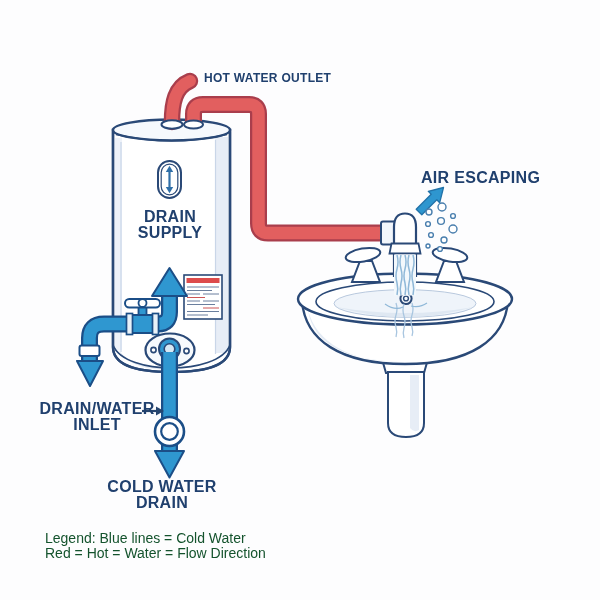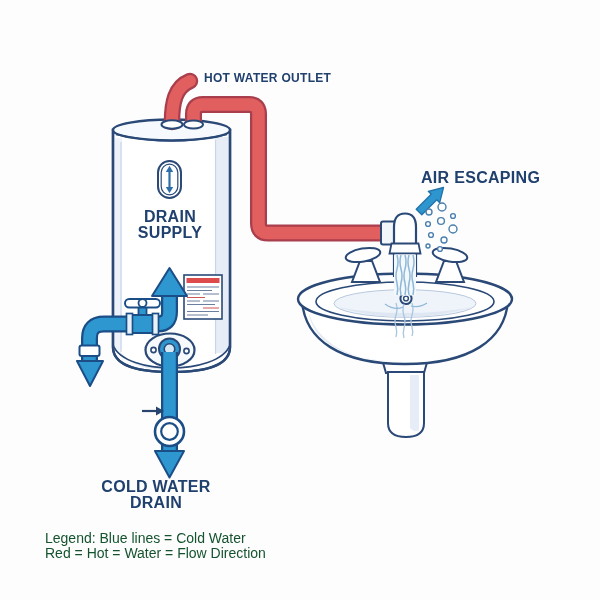--- a/index.html
+++ b/index.html
@@ -6,21 +6,21 @@
   #canvas{position:relative;width:600px;height:600px;background:#fdfdfe;overflow:hidden;
           font-family:"Liberation Sans","DejaVu Sans",sans-serif;}
   #art{position:absolute;left:0;top:0;}
   .lbl{position:absolute;font-weight:bold;color:#20406e;font-size:16px;line-height:15.5px;
        letter-spacing:.3px;white-space:nowrap;}
   .lbl.center{transform:translateX(-50%);text-align:center;}
   #lbl-hot{left:196px;top:71px;font-size:12px;margin-left:8px;}
   #lbl-heater{left:170px;top:209px;}
   #lbl-air{left:421px;top:170px;}
   #lbl-drain{left:97px;top:401px;}
-  #lbl-cold{left:156px;top:479px;}
+  #lbl-cold{left:162px;top:479px;}
   #legend{position:absolute;left:45px;top:531px;color:#14532d;font-size:14px;line-height:15px;
           font-weight:400;white-space:nowrap;}
 </style>
 </head>
 <body>
 
 <div id="canvas">
 
 <svg id="art" width="600" height="600" viewBox="0 0 600 600">
 
@@ -183,20 +183,24 @@
 
 <div class="lbl" id="lbl-hot">HOT WATER OUTLET</div>
 
 <div class="lbl center" id="lbl-heater">
   <div>DRAIN</div>
   <div>SUPPLY</div>
 </div>
 
 <div class="lbl" id="lbl-air">AIR ESCAPING</div>
 
+<div class="lbl center" id="lbl-drain">
+  <div>DRAIN/WATER</div>
+  <div>INLET</div>
+</div>
 
 <div class="lbl center" id="lbl-cold">
   <div>COLD WATER</div>
   <div>DRAIN</div>
 </div>
 
 <div id="legend">
   <div>Legend: Blue lines = Cold Water</div>
   <div>Red = Hot = Water = Flow Direction</div>
 </div>

